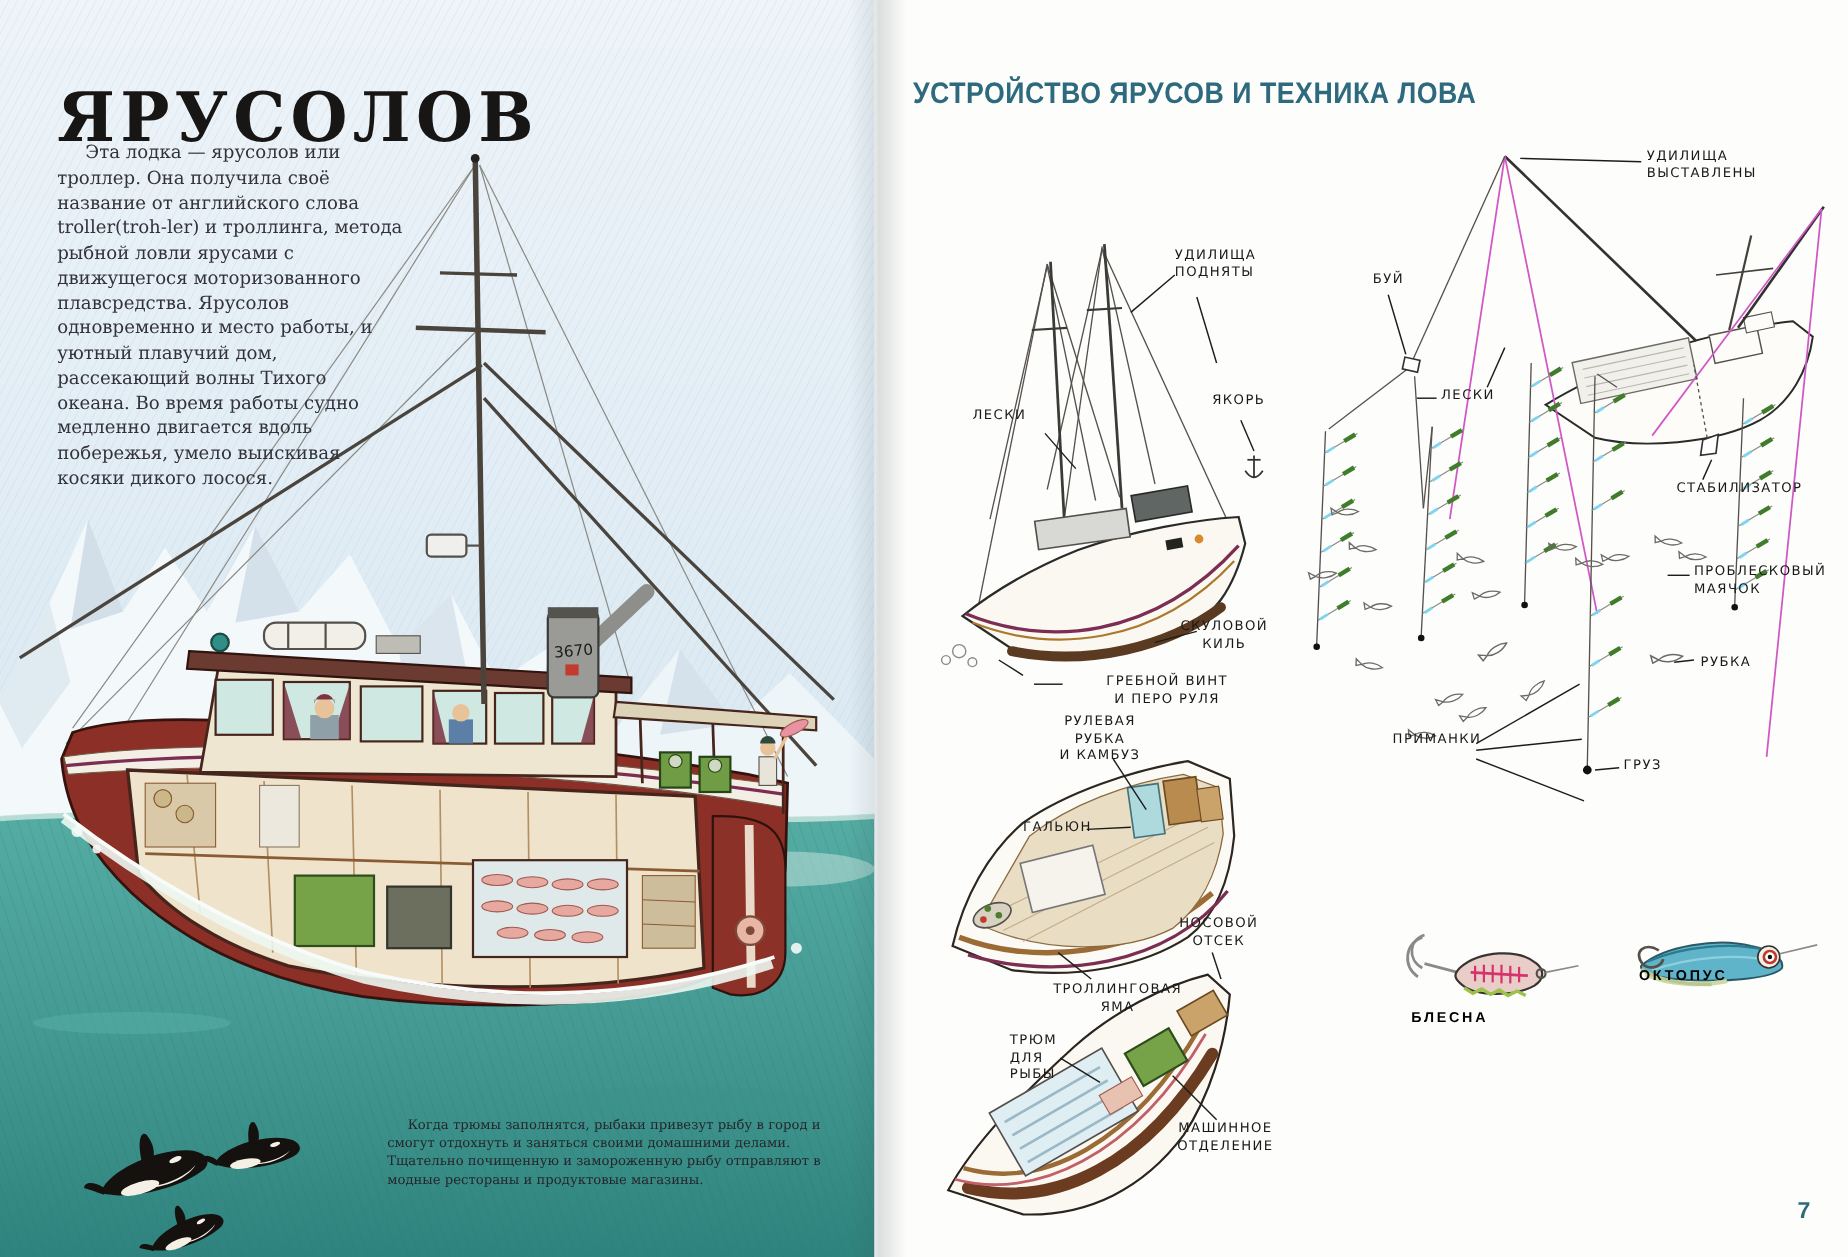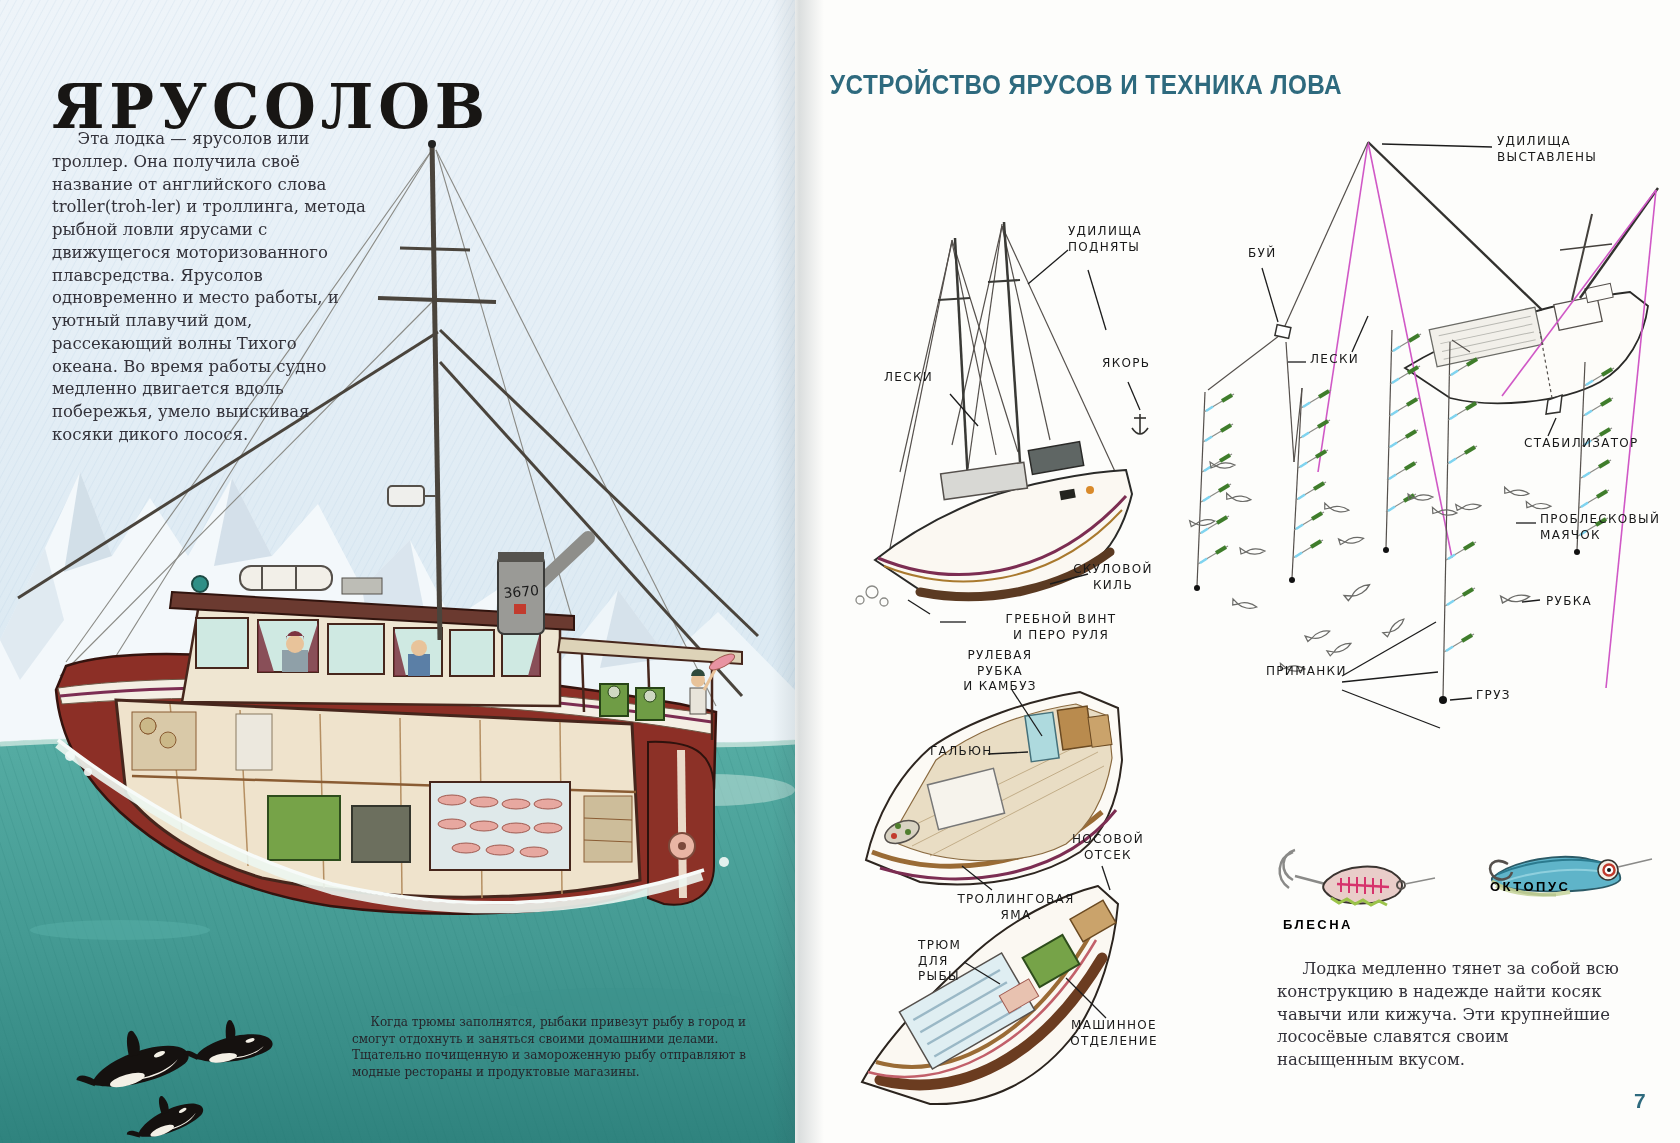--- a/index.html
+++ b/index.html
@@ -523,20 +523,17 @@
   <div class="lbl" style="left:1524px;top:436px">СТАБИЛИЗАТОР</div>
   <div class="lbl" style="left:1540px;top:512px">ПРОБЛЕСКОВЫЙ
 МАЯЧОК</div>
   <div class="lbl" style="left:1546px;top:594px">РУБКА</div>
   <div class="lbl" style="left:1266px;top:664px">ПРИМАНКИ</div>
   <div class="lbl" style="left:1476px;top:688px">ГРУЗ</div>
 
   <div class="lurelbl" style="left:1283px;top:918px">БЛЕСНА</div>
   <div class="lurelbl" style="left:1490px;top:880px">ОКТОПУС</div>
 
-  <div class="para" style="left:1277px;top:958px;width:352px">
-    <p>Лодка медленно тянет за собой всю конструкцию в надежде найти косяк чавычи или кижуча. Эти крупнейшие лососёвые славятся своим насыщенным вкусом.</p>
-  </div>
 
   <div class="pagenum">7</div>
 
   <div class="gutter"></div>
 </div>
 
 </body></html>

